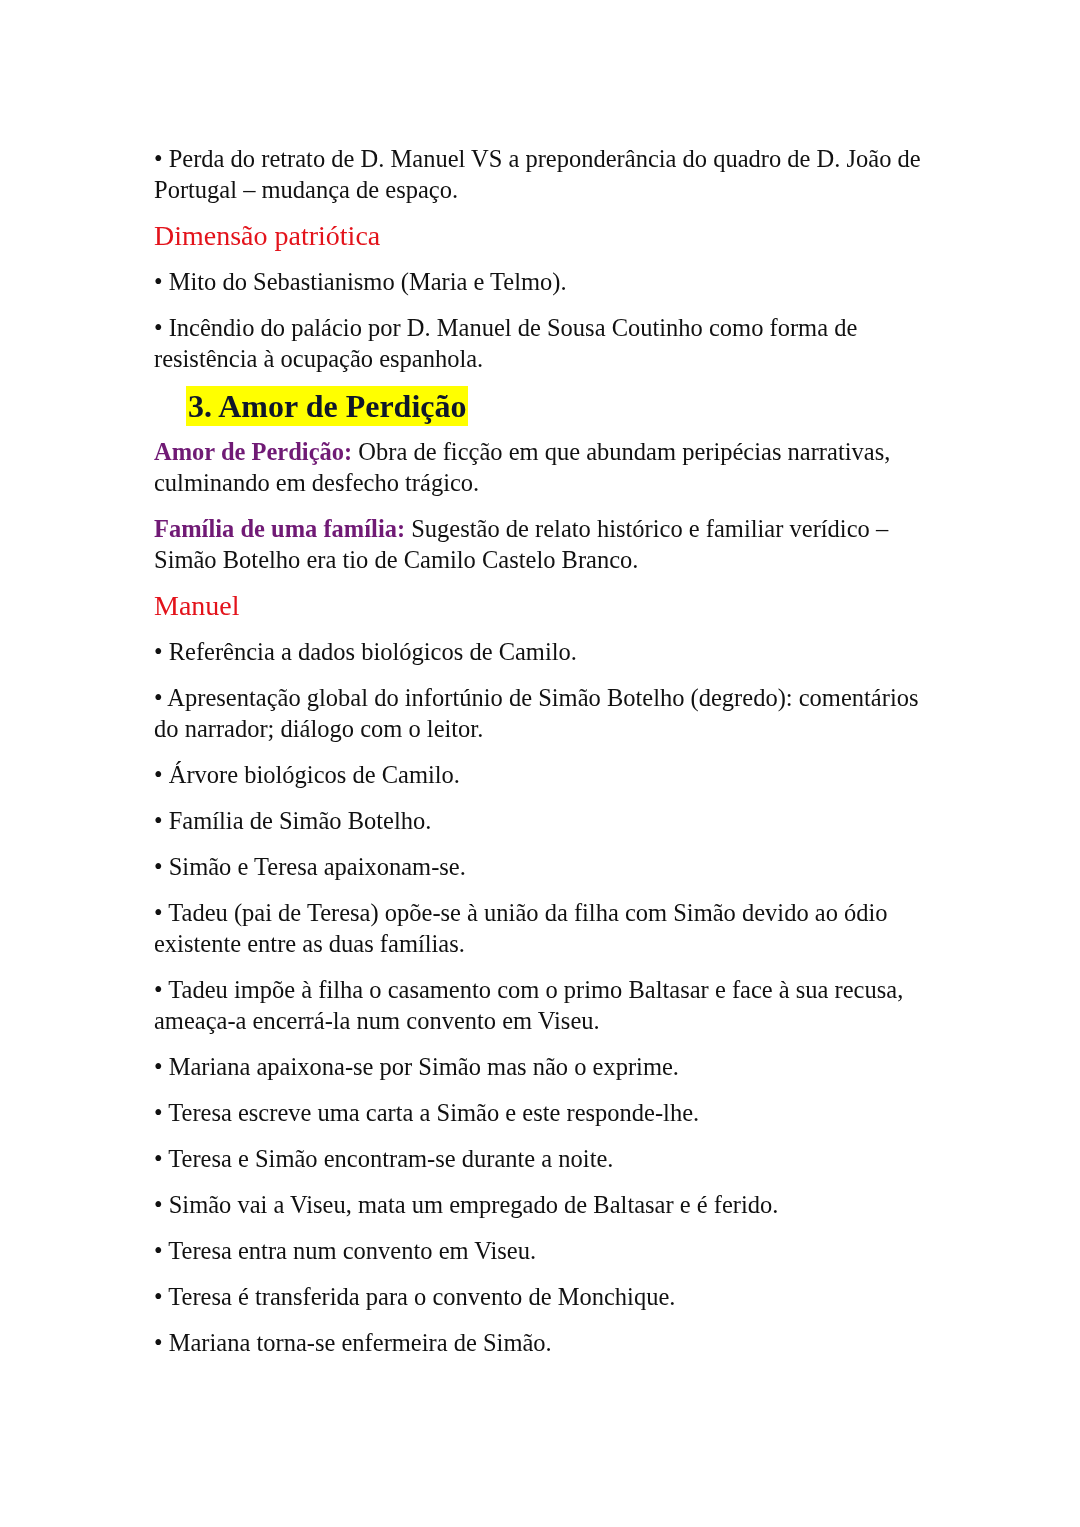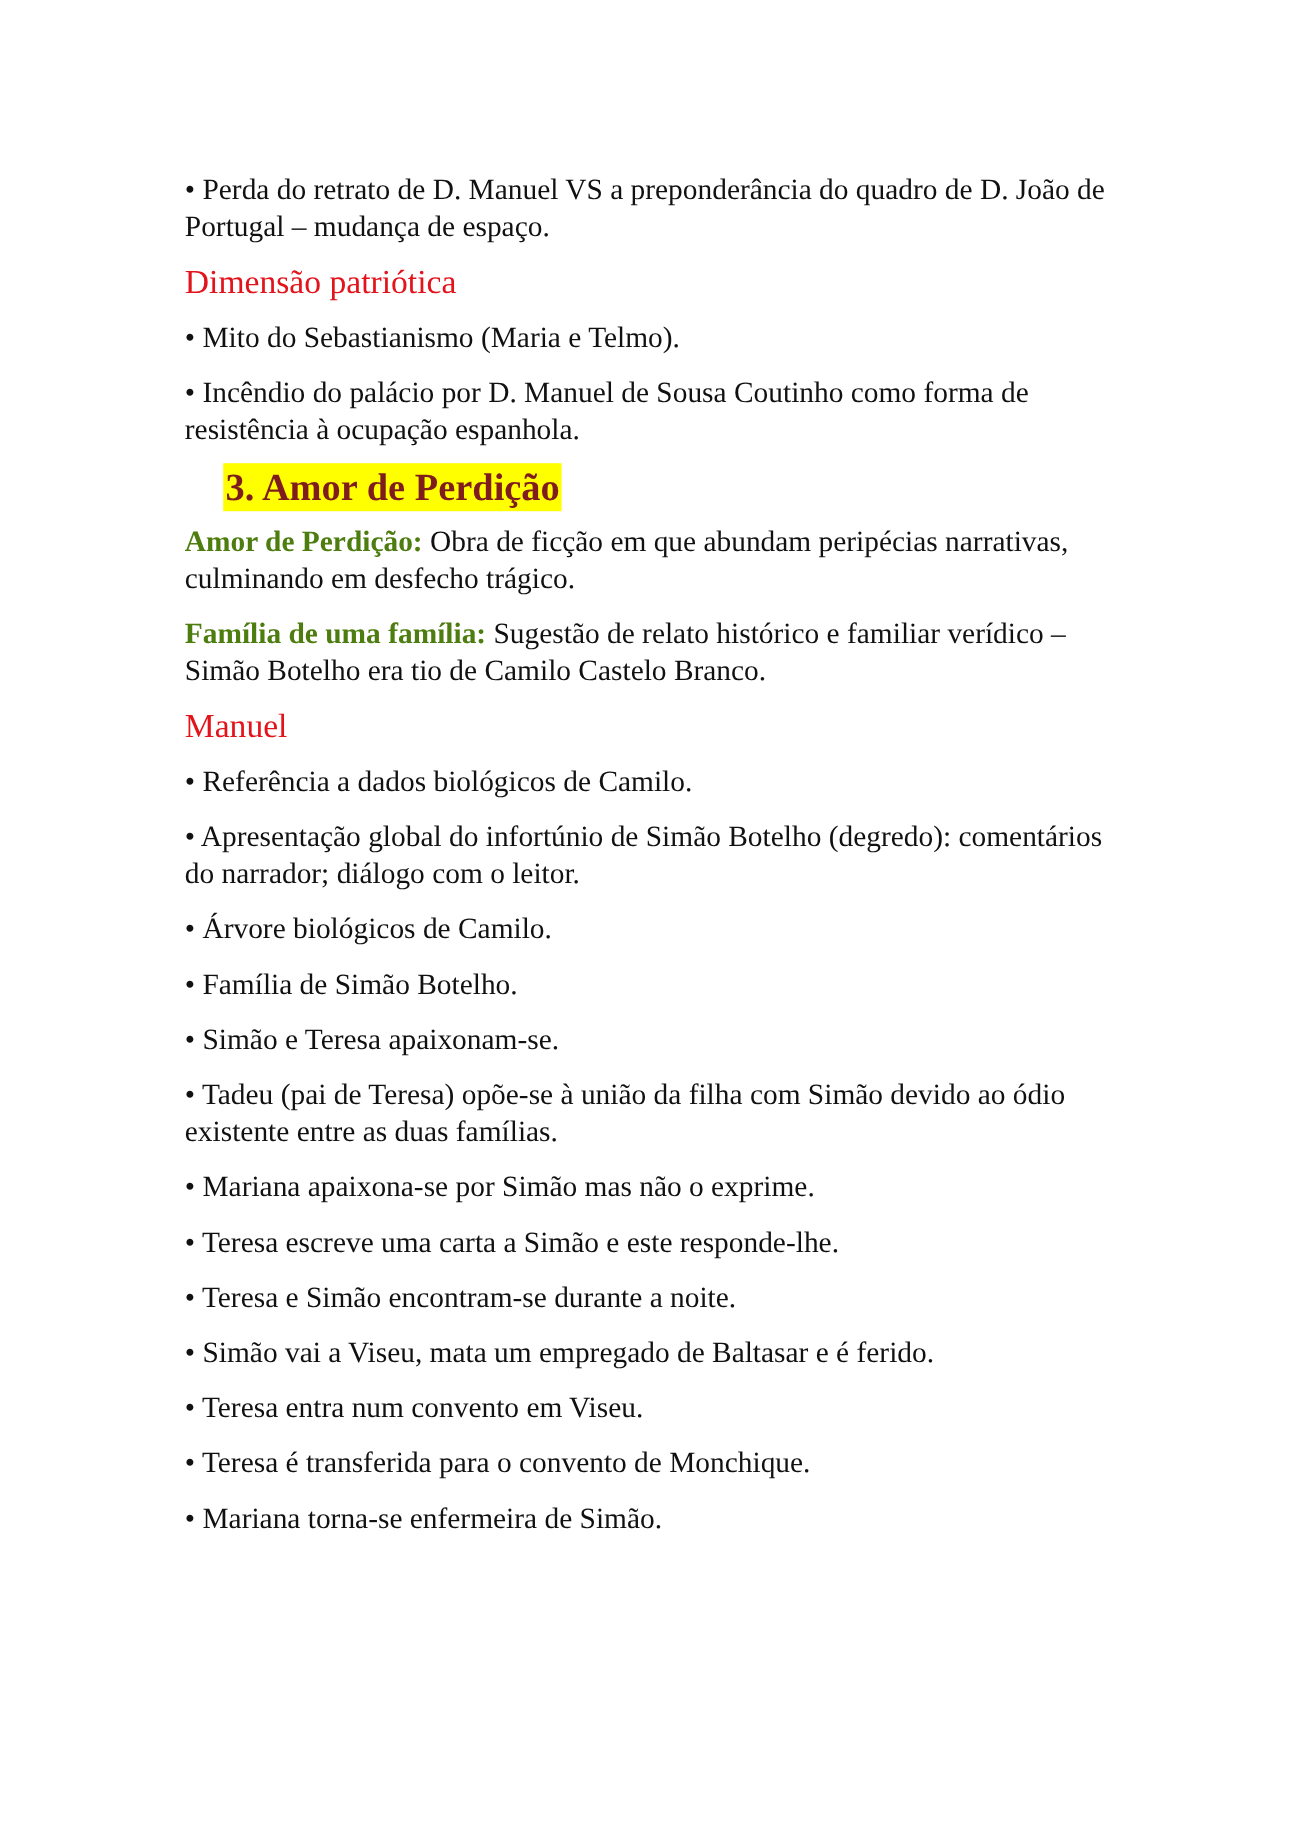--- a/index.html
+++ b/index.html
@@ -36,25 +36,25 @@
       margin: -3px 0 6px 32px;
       height: 44px;
     }
     .heading {
       display: inline-block;
       background: #ffff00;
       font-weight: bold;
       font-size: 32px;
       line-height: 40px;
       padding: 0 2px;
-      color: #7f1d1d;
+      color: #0f172a;
     }
     .bold {
       font-weight: bold;
-      color: #4d7c0f;
+      color: #701a75;
     }
   </style>
 </head>
 <body>
 
 <div class="page">
 
   <p class="para">• Perda do retrato de D. Manuel VS a preponderância do quadro de D. João de Portugal – mudança de espaço.</p>
 
   <p class="red-label">Dimensão patriótica</p>
@@ -70,20 +70,21 @@
   <p class="para"><span class="bold">Família de uma família:</span><span> Sugestão de relato histórico e familiar verídico – Simão Botelho era tio de Camilo Castelo Branco.</span></p>
 
   <p class="red-label">Manuel</p>
 
   <p class="para">• Referência a dados biológicos de Camilo.</p>
   <p class="para">• Apresentação global do infortúnio de Simão Botelho (degredo): comentários do narrador; diálogo com o leitor.</p>
   <p class="para">• Árvore biológicos de Camilo.</p>
   <p class="para">• Família de Simão Botelho.</p>
   <p class="para">• Simão e Teresa apaixonam-se.</p>
   <p class="para">• Tadeu (pai de Teresa) opõe-se à união da filha com Simão devido ao ódio existente entre as duas famílias.</p>
+  <p class="para">• Tadeu impõe à filha o casamento com o primo Baltasar e face à sua recusa, ameaça-a encerrá-la num convento em Viseu.</p>
   <p class="para">• Mariana apaixona-se por Simão mas não o exprime.</p>
   <p class="para">• Teresa escreve uma carta a Simão e este responde-lhe.</p>
   <p class="para">• Teresa e Simão encontram-se durante a noite.</p>
   <p class="para">• Simão vai a Viseu, mata um empregado de Baltasar e é ferido.</p>
   <p class="para">• Teresa entra num convento em Viseu.</p>
   <p class="para">• Teresa é transferida para o convento de Monchique.</p>
   <p class="para">• Mariana torna-se enfermeira de Simão.</p>
 
 </div>
 

